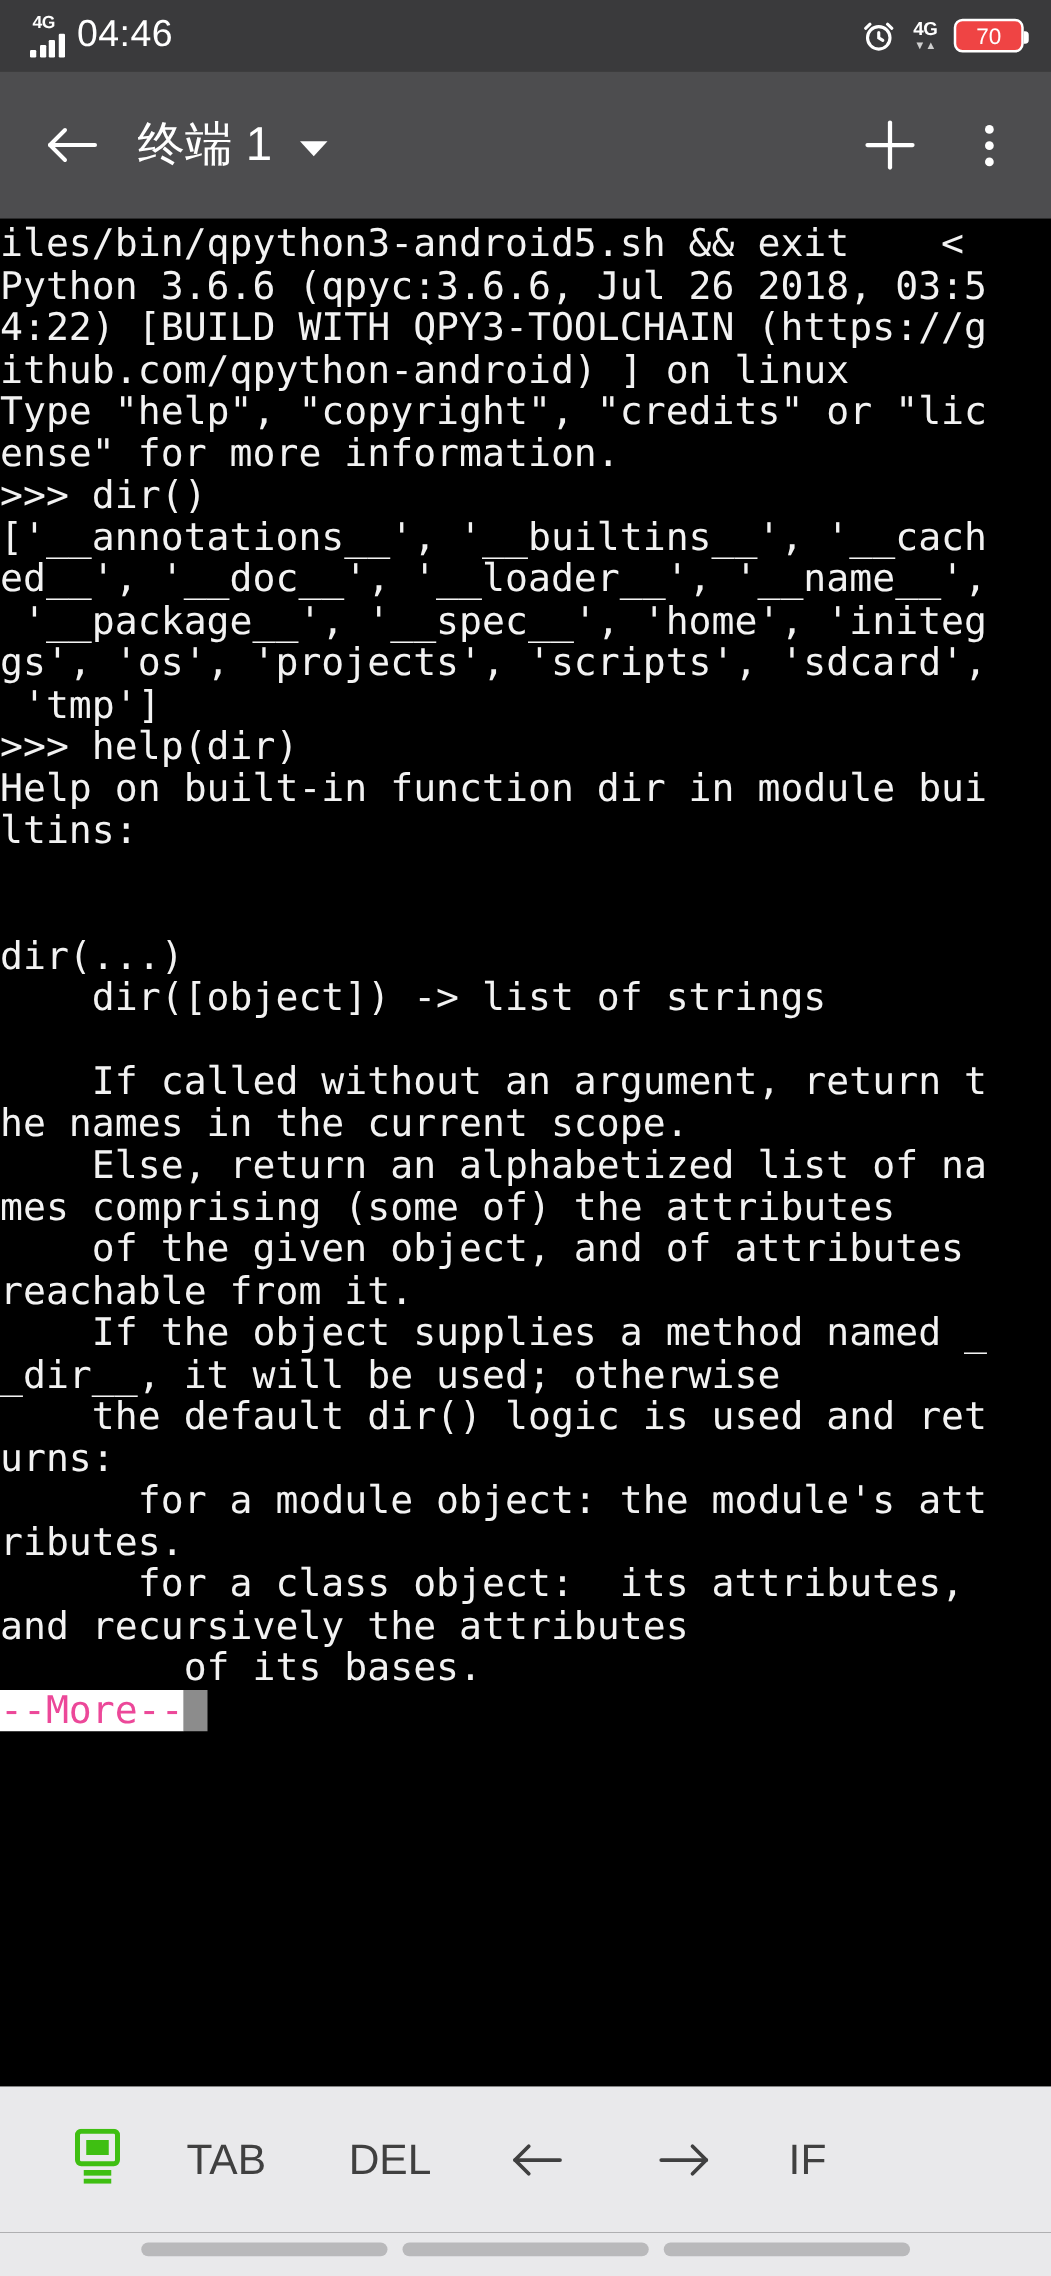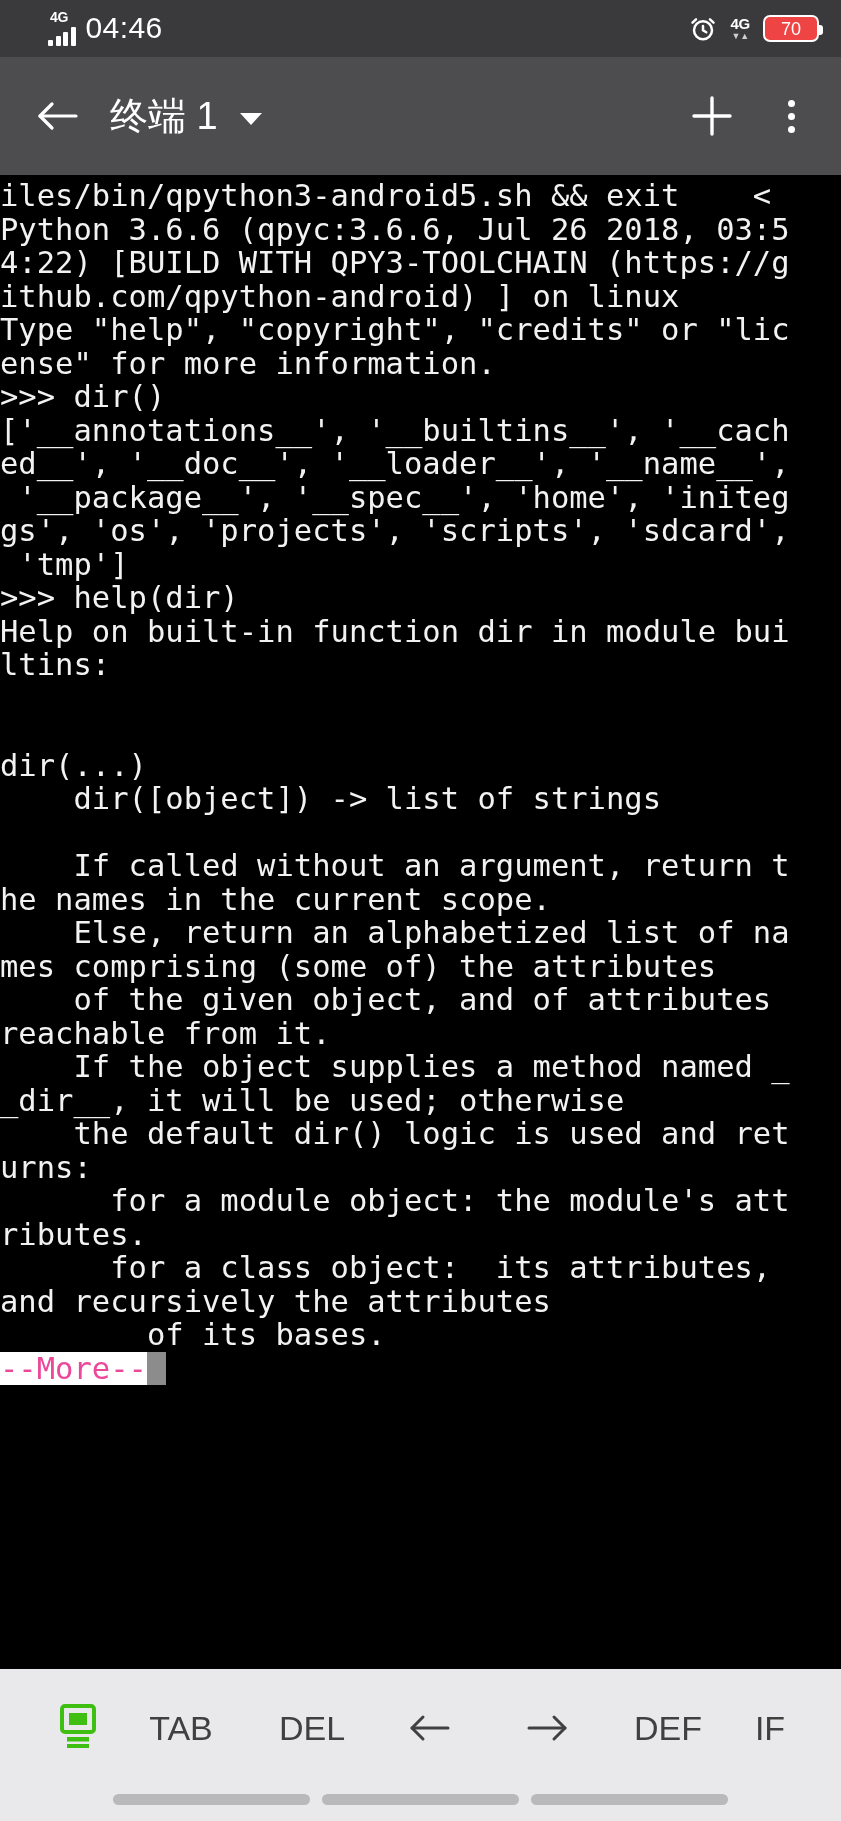--- a/index.html
+++ b/index.html
@@ -31,21 +31,20 @@
     display: flex;
     align-items: center;
     justify-content: space-between;
     padding: 0 22px 0 24px;
     box-sizing: border-box;
     color: #ffffff;
   }
   .sb-left, .sb-right {
     display: flex;
     align-items: center;
-    margin-left: 24px;
   }
   .sb-left { gap: 10px; }
   .sb-right { gap: 13px; }
 
   .signal-group {
     display: flex;
     align-items: flex-end;
     position: relative;
     height: 34px;
     padding-top: 10px;
@@ -389,21 +388,20 @@
         <div class="key k-tab"><span>TAB</span></div>
         <div class="key k-del"><span>DEL</span></div>
         <div class="key k-larr"><span class="arr"><svg width="44" height="34" viewBox="0 0 44 34" fill="none" stroke="#404040" stroke-width="3" stroke-linecap="round" stroke-linejoin="round">
               <path d="M40 17 H4"></path>
               <path d="M15 6 L4 17 L15 28"></path>
             </svg></span></div>
         <div class="key k-rarr"><span class="arr"><svg width="44" height="34" viewBox="0 0 44 34" fill="none" stroke="#404040" stroke-width="3" stroke-linecap="round" stroke-linejoin="round">
               <path d="M4 17 H40"></path>
               <path d="M29 6 L40 17 L29 28"></path>
             </svg></span></div>
-        <div class="key k-def"><span>DEF</span></div>
         <div class="key k-if"><span>IF</span></div>
       </div>
   </div>
 
   <div class="navbar">
     <span class="pill"></span>
     <span class="pill"></span>
     <span class="pill"></span>
   </div>
 

